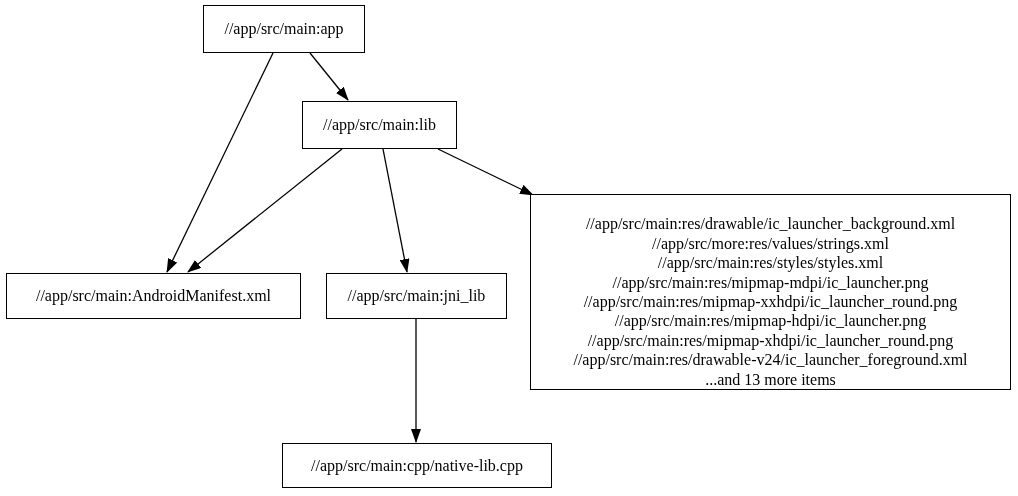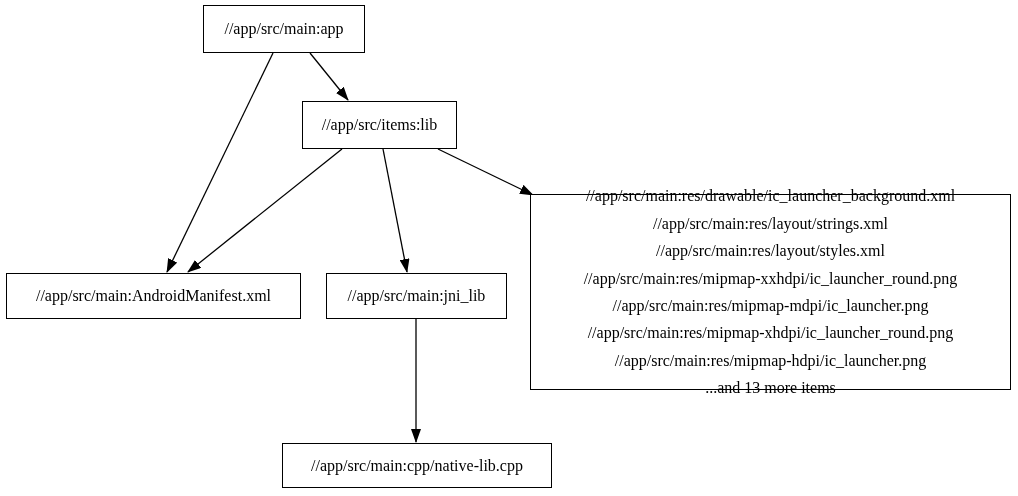--- a/index.html
+++ b/index.html
@@ -39,24 +39,23 @@
     white-space: nowrap;
   }
   .node-app       { left: 203px; top: 5px;   width: 162px; height: 48px; }
   .node-lib       { left: 302px; top: 101px; width: 155px; height: 48px; }
   .node-manifest  { left: 6px;   top: 273px; width: 295px; height: 46px; }
   .node-jni-lib   { left: 326px; top: 273px; width: 181px; height: 46px; }
   .node-cpp       { left: 282px; top: 443px; width: 270px; height: 45px; }
   .node-resources {
     left: 530px; top: 194px; width: 481px; height: 196px;
     flex-direction: column;
-    justify-content: center;
+    justify-content: flex-end;
     line-height: 19.4px;
     text-align: center;
-    gap: 8px;
   }
   .node-resources .res-line {
     display: block;
   }
 </style>
 </head>
 <body>
 
 <div class="graph-canvas">
 
@@ -72,39 +71,40 @@
     <line x1="383" y1="149" x2="407" y2="272" marker-end="url(#arrowhead)"></line>
     <line x1="438" y1="149" x2="533" y2="195" marker-end="url(#arrowhead)"></line>
     <line x1="416" y1="319" x2="416" y2="442" marker-end="url(#arrowhead)"></line>
   </svg>
 
   <div class="node node-app">
     <span>//app/src/main:app</span>
   </div>
 
   <div class="node node-lib">
-    <span>//app/src/items:lib</span>
+    <span>//app/src/main:lib</span>
   </div>
 
   <div class="node node-manifest">
     <span>//app/src/main:AndroidManifest.xml</span>
   </div>
 
   <div class="node node-jni-lib">
     <span>//app/src/main:jni_lib</span>
   </div>
 
   <div class="node node-resources">
     <span class="res-line">//app/src/main:res/drawable/ic_launcher_background.xml</span>
-    <span class="res-line">//app/src/main:res/layout/strings.xml</span>
-    <span class="res-line">//app/src/main:res/layout/styles.xml</span>
+    <span class="res-line">//app/src/more:res/values/strings.xml</span>
+    <span class="res-line">//app/src/main:res/styles/styles.xml</span>
+    <span class="res-line">//app/src/main:res/mipmap-mdpi/ic_launcher.png</span>
     <span class="res-line">//app/src/main:res/mipmap-xxhdpi/ic_launcher_round.png</span>
-    <span class="res-line">//app/src/main:res/mipmap-mdpi/ic_launcher.png</span>
+    <span class="res-line">//app/src/main:res/mipmap-hdpi/ic_launcher.png</span>
     <span class="res-line">//app/src/main:res/mipmap-xhdpi/ic_launcher_round.png</span>
-    <span class="res-line">//app/src/main:res/mipmap-hdpi/ic_launcher.png</span>
+    <span class="res-line">//app/src/main:res/drawable-v24/ic_launcher_foreground.xml</span>
     <span class="res-line">...and 13 more items</span>
   </div>
 
   <div class="node node-cpp">
     <span>//app/src/main:cpp/native-lib.cpp</span>
   </div>
 
 </div>
 
 </body></html>

